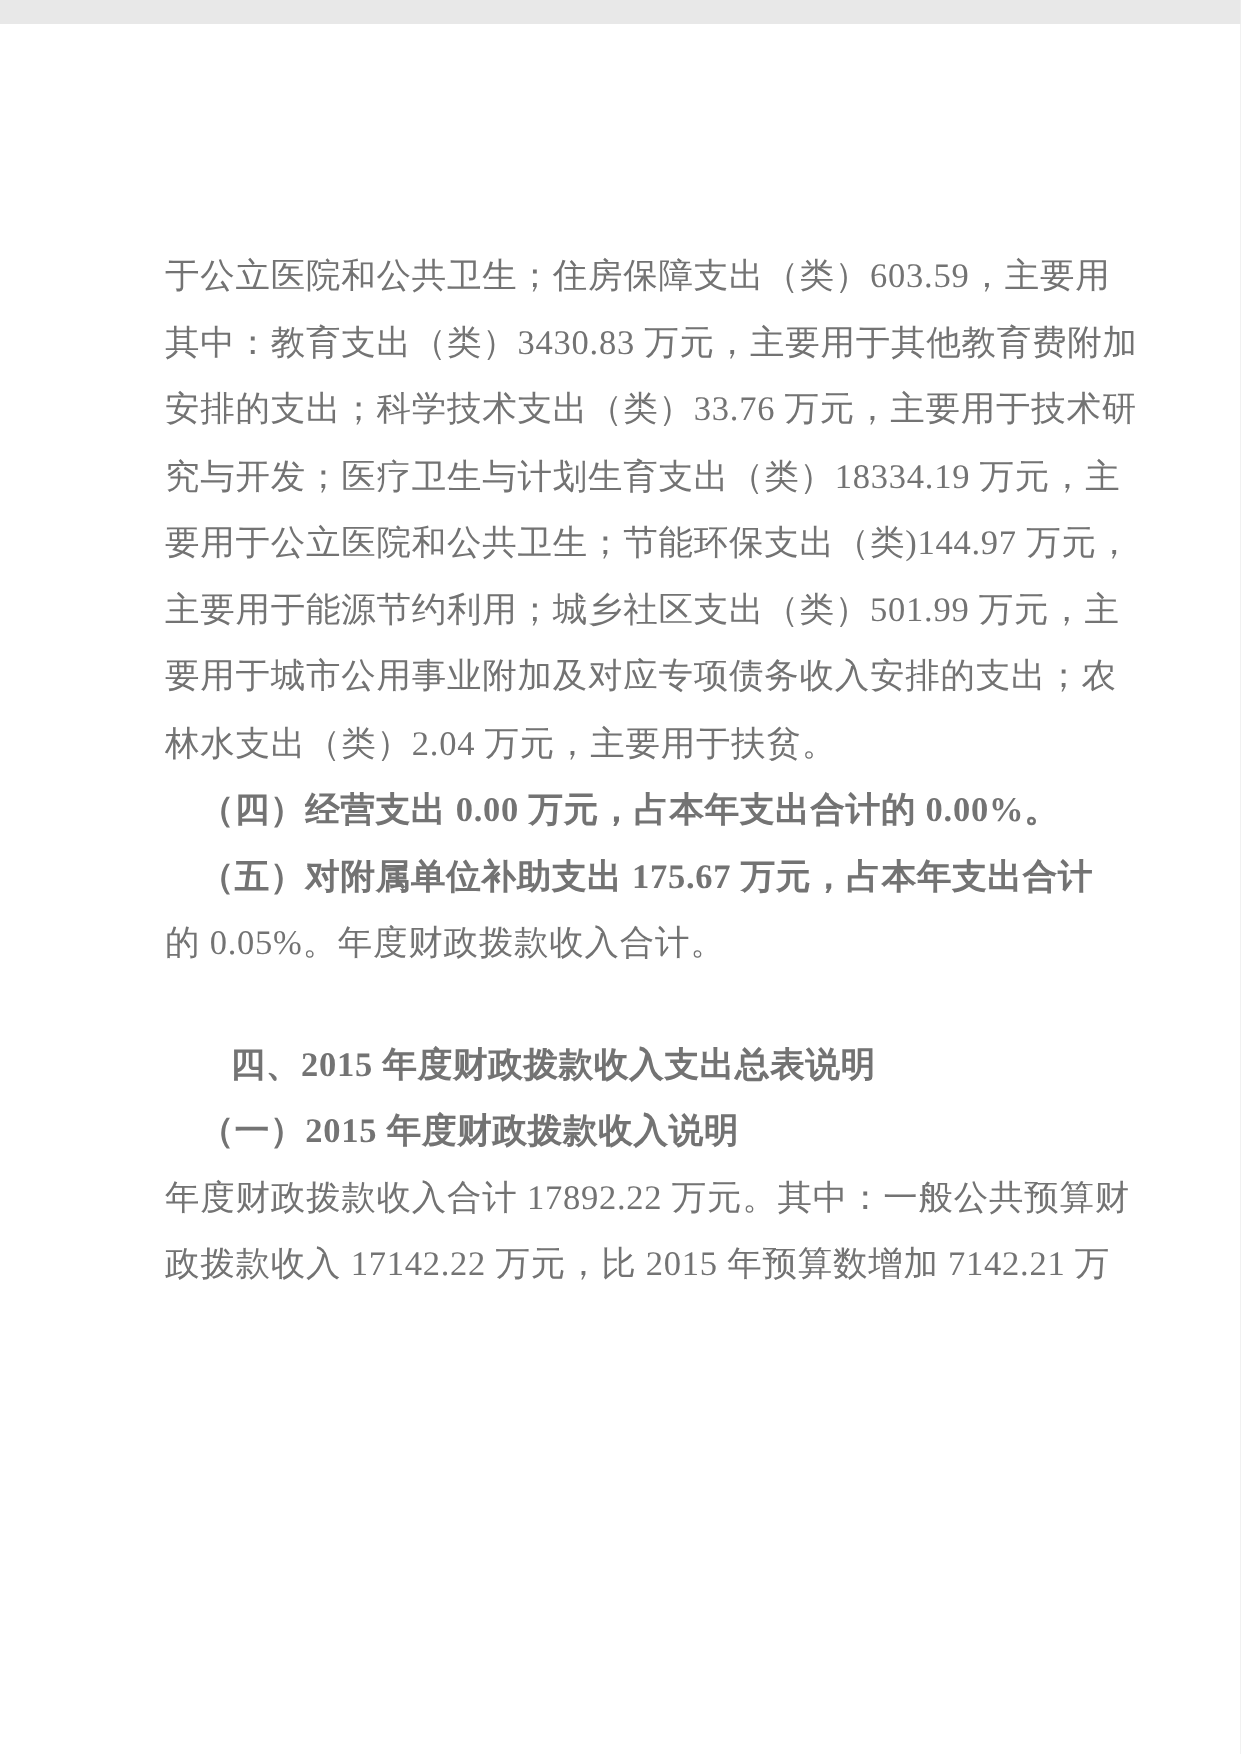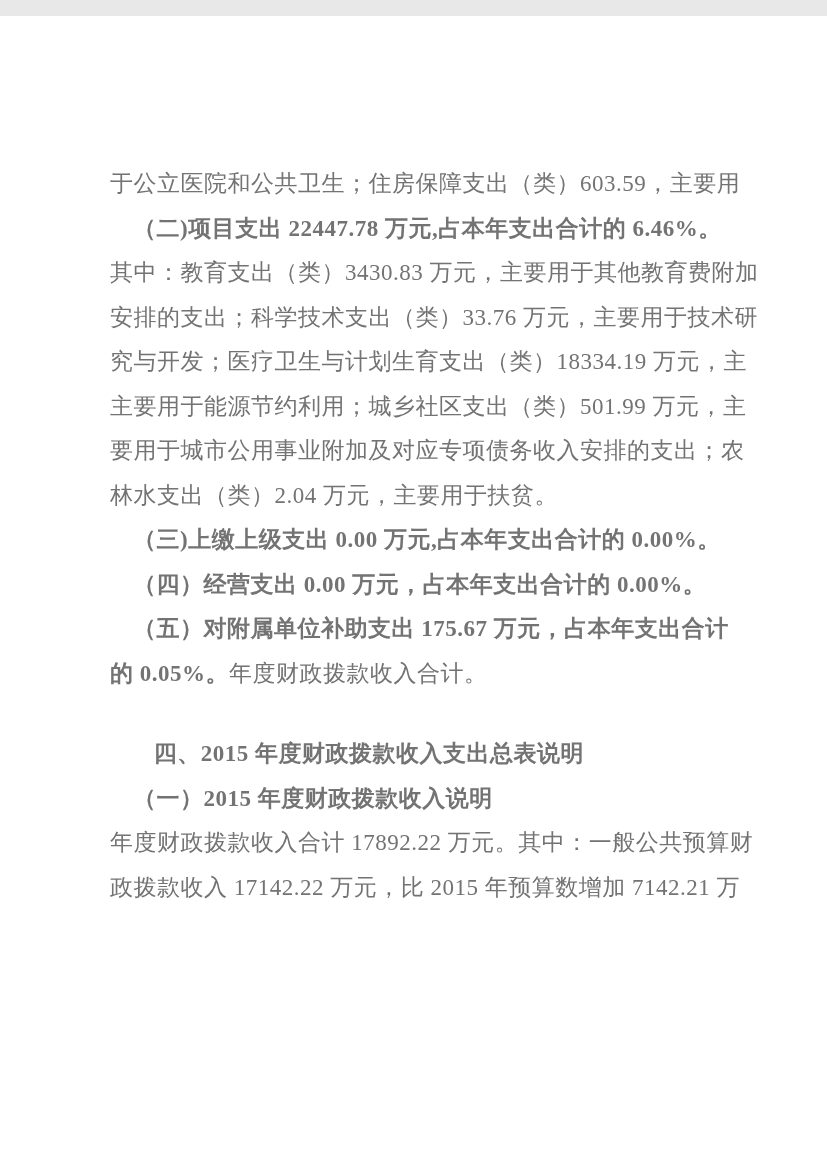--- a/index.html
+++ b/index.html
@@ -21,46 +21,45 @@
   }
   .line {
     font-size: 23px;
     line-height: 44.5px;
     height: 44.5px;
     white-space: nowrap;
     text-align: left;
     letter-spacing: 0.5px;
   }
   .bold { font-weight: 700; }
-  .seg-bold { font-weight: 700; }
+  .seg-bold { font-weight: 400; }
   .seg-regular { font-weight: 400; }
   
   .ind-paren { text-indent: 1.0em; }   
   .ind-head  { text-indent: 1.9em; }   
   .ind-body  { text-indent: 1.4em; }   
   .blank-line { height: 36px; }
   .para-gap { margin-top: 8px; }
 </style>
 </head>
 <body>
 
 <div class="page">
   <div class="content">
 
     <div class="line">于公立医院和公共卫生；住房保障支出（类）603.59，主要用</div>
 
-    <div class="line bold ind-paren">（二)项目支出 22447.78 万元,占本年支出合计的 6.46%。</div>
     <div class="line">其中：教育支出（类）3430.83 万元，主要用于其他教育费附加</div>
     <div class="line">安排的支出；科学技术支出（类）33.76 万元，主要用于技术研</div>
     <div class="line">究与开发；医疗卫生与计划生育支出（类）18334.19 万元，主</div>
+    <div class="line">要用于公立医院和公共卫生；节能环保支出（类)144.97 万元，</div>
     <div class="line">主要用于能源节约利用；城乡社区支出（类）501.99 万元，主</div>
     <div class="line">要用于城市公用事业附加及对应专项债务收入安排的支出；农</div>
     <div class="line">林水支出（类）2.04 万元，主要用于扶贫。</div>
 
-    <div class="line bold ind-paren">（三)上缴上级支出 0.00 万元,占本年支出合计的 0.00%。</div>
     <div class="line bold ind-paren">（四）经营支出 0.00 万元，占本年支出合计的 0.00%。</div>
     <div class="line bold ind-paren">（五）对附属单位补助支出 175.67 万元，占本年支出合计</div>
 
     <div class="line">
       <span class="seg-bold">的 0.05%。</span><span class="seg-regular">年度财政拨款收入合计。</span>
     </div>
 
     <div class="blank-line"></div>
 
     <div class="line bold ind-head">四、2015 年度财政拨款收入支出总表说明</div>

